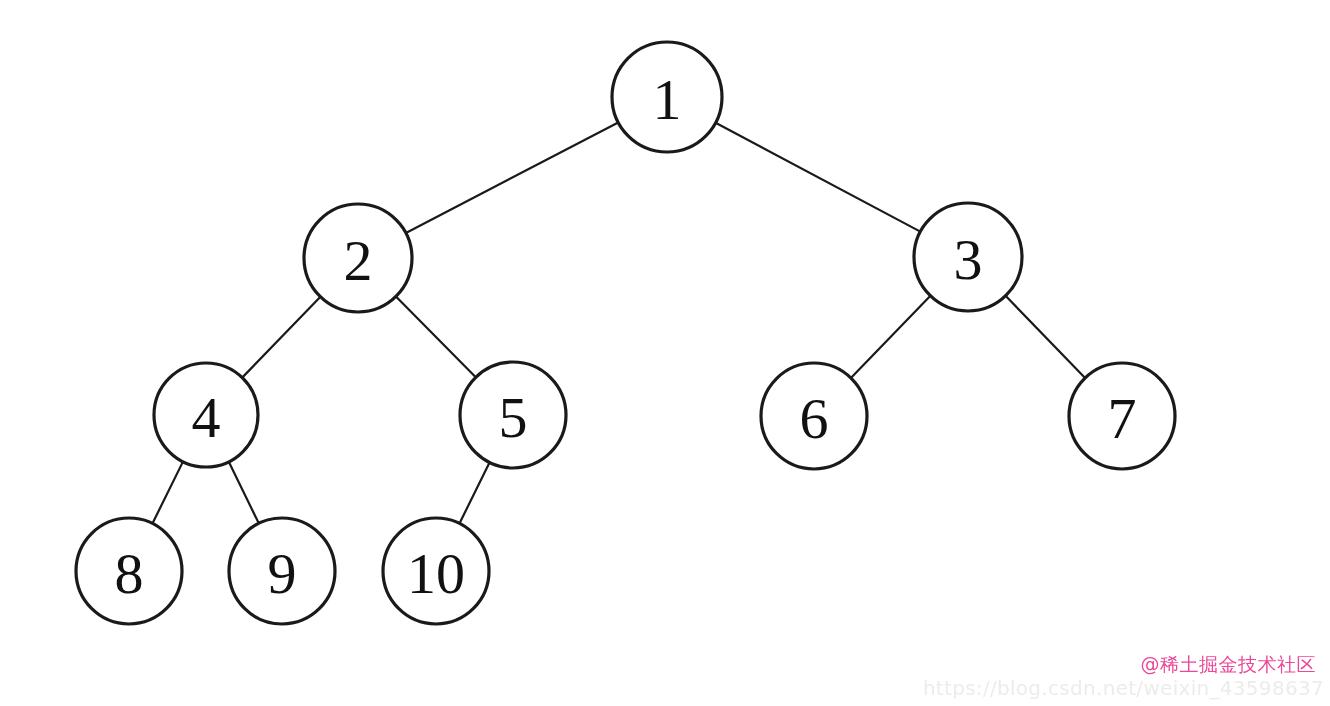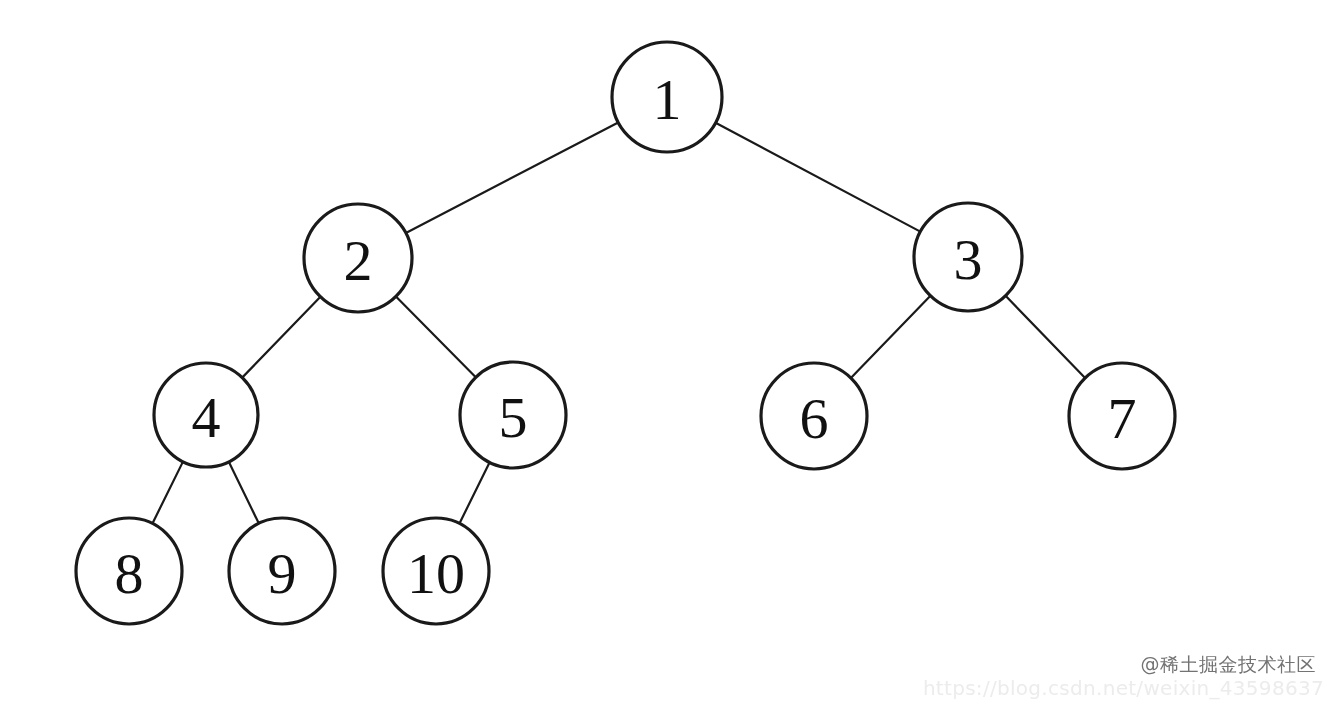--- a/index.html
+++ b/index.html
@@ -43,21 +43,21 @@
     text-anchor: middle;
     dominant-baseline: central;
     user-select: none;
   }
   .watermark-brand {
     position: absolute;
     right: 14px;
     bottom: 28px;
     font-family: "DejaVu Sans", "Liberation Sans", sans-serif;
     font-size: 19px;
-    color: #737373;
+    color: #ec4899;
     letter-spacing: 0.5px;
     white-space: nowrap;
   }
   .watermark-url {
     position: absolute;
     right: 6px;
     bottom: 6px;
     font-family: "DejaVu Sans", "Liberation Sans", sans-serif;
     font-size: 20px;
     color: #ececec;

